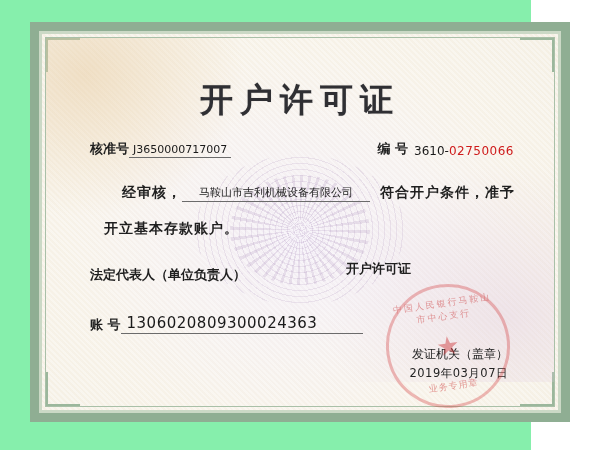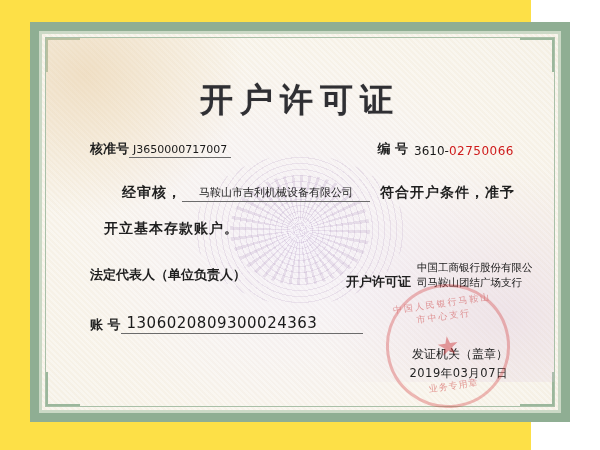--- a/index.html
+++ b/index.html
@@ -9,21 +9,21 @@
     height: 450px;
     overflow: hidden;
     background: #ffffff;
     font-family: "Liberation Sans", sans-serif;
   }
 
   #page {
     position: relative;
     width: 531px;
     height: 450px;
-    background: #fde047;
+    background: #86efac;
   }
 
   
   .cert {
     position: absolute;
     left: 30px;
     top: 22px;
     width: 540px;
     height: 400px;
     background:
@@ -346,21 +346,20 @@
       <div class="row row-body2">
         <span class="lbl">开立基本存款账户。</span>
       </div>
 
       <div class="row row-rep">
         <span class="lbl">法定代表人（单位负责人）</span>
       </div>
 
       <div class="row row-bank">
         <span class="lbl">开户许可证</span>
-        <span class="val bank-val">中国工商银行股份有限公司马鞍山团结广场支行</span>
       </div>
 
       <div class="row row-acct">
         <span class="lbl">账 号</span>
         <span class="val acct-val">1306020809300024363</span>
       </div>
 
       <div class="issuer">发证机关（盖章）</div>
       <div class="issue-date">2019年03月07日</div>
 

